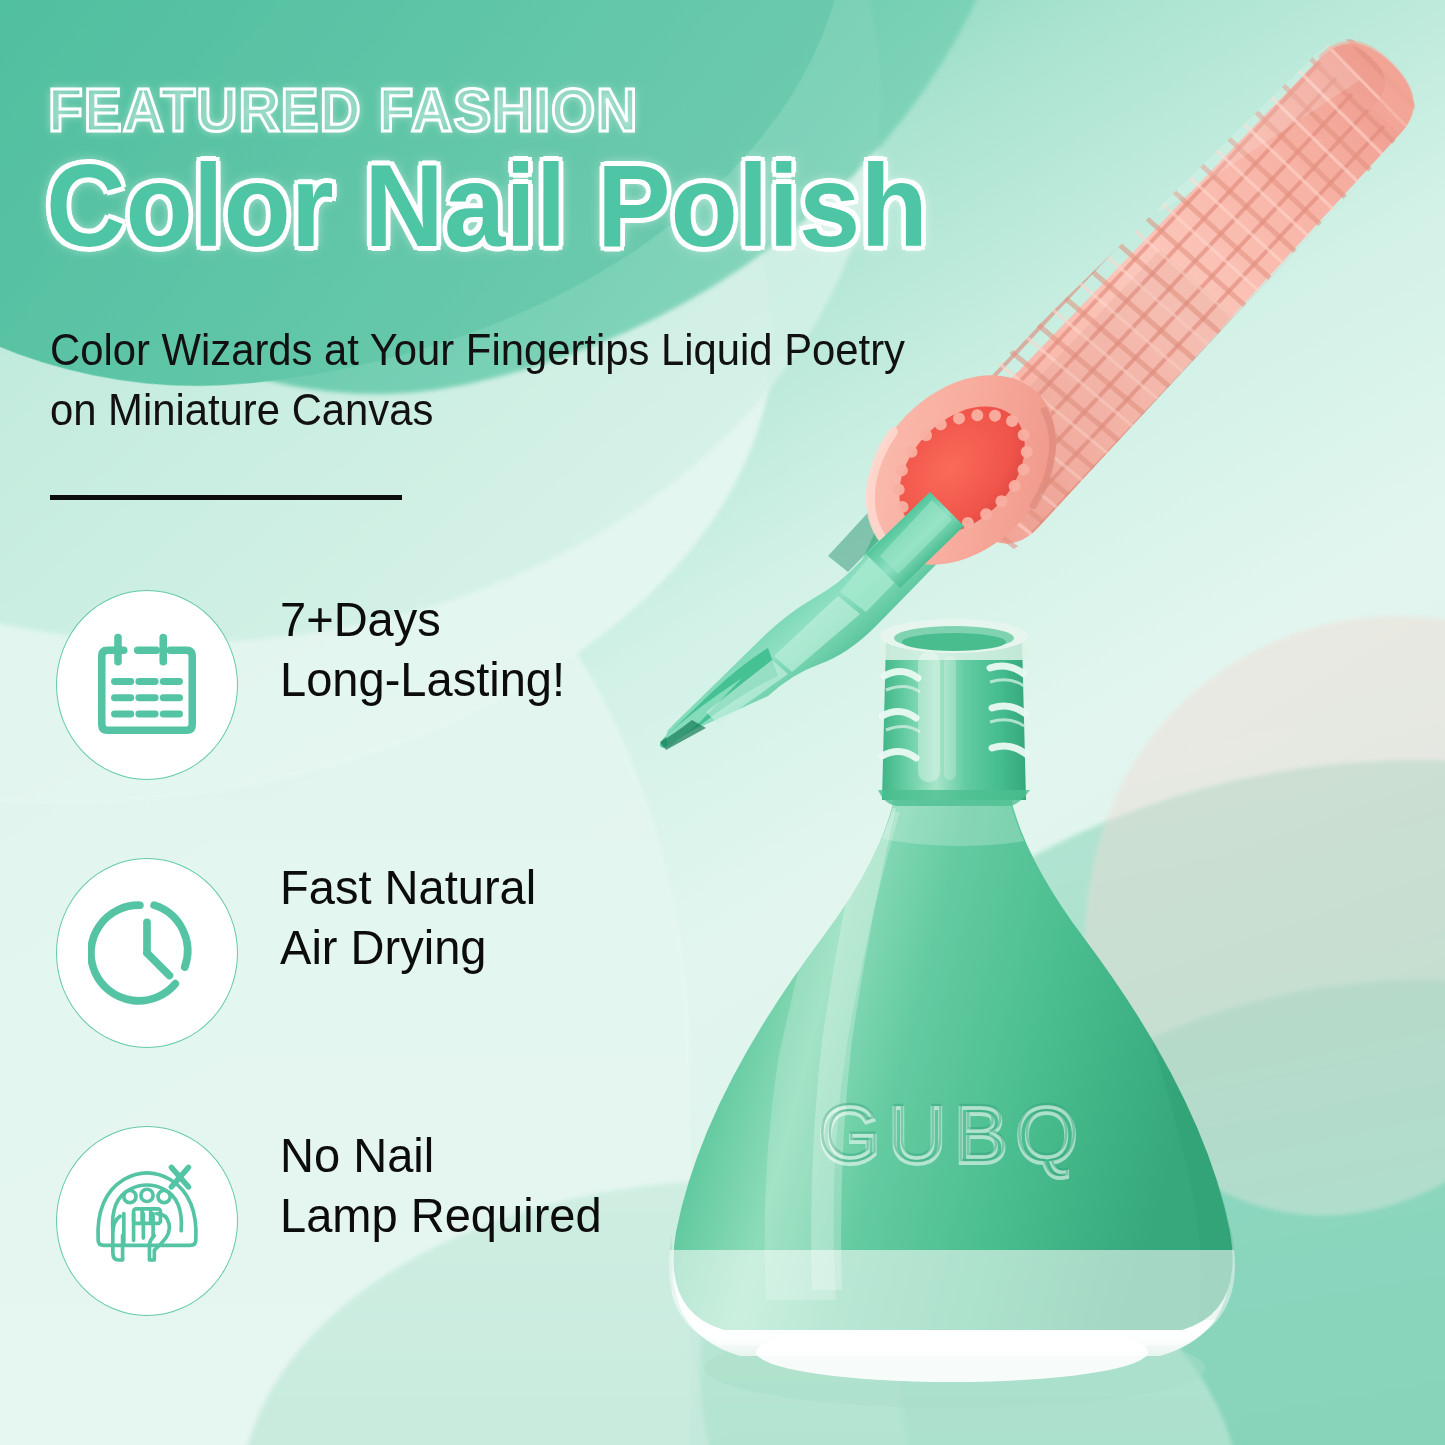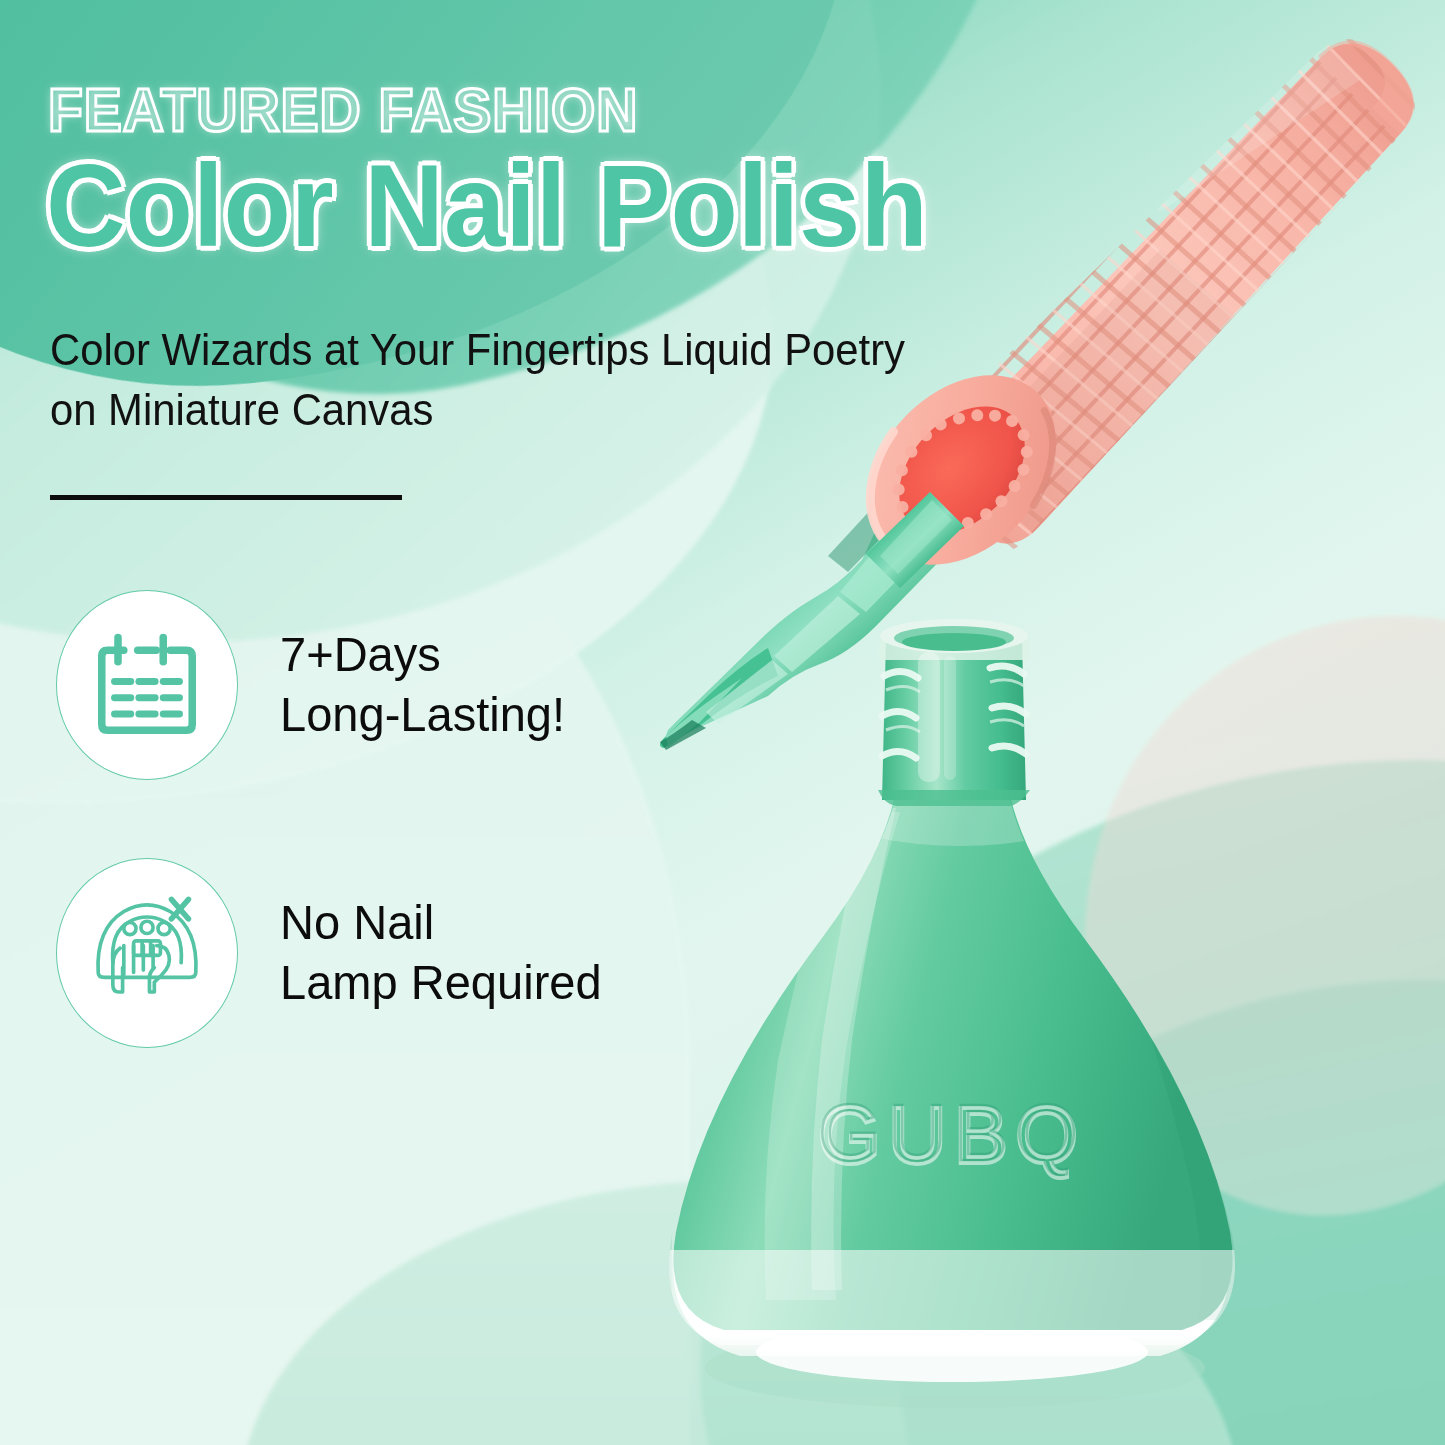--- a/index.html
+++ b/index.html
@@ -68,21 +68,21 @@
   .subtitle{
     position:absolute;left:50px;top:320px;width:900px;
     font-size:44px;line-height:1.36;color:#111;
     font-family:"Liberation Sans Narrow","Liberation Sans",sans-serif;
     transform:scaleX(.95);transform-origin:left top;
   }
   .divider{position:absolute;left:50px;top:495px;width:352px;height:5px;background:#0d0d0d;}
 
   
   .features{position:absolute;left:56px;top:590px;width:640px;}
-  .feature{display:flex;align-items:center;height:190px;margin-bottom:78px;}
+  .feature{display:flex;height:190px;margin-bottom:78px;}
   .feat-circle{
     width:180px;height:188px;border-radius:50%;
     background:#ffffff;border:1.6px solid #63c9aa;
     display:flex;align-items:center;justify-content:center;flex:0 0 auto;
   }
   .feat-label{
     margin-left:42px;font-size:49px;line-height:1.22;color:#0c0c0c;
     font-family:"Liberation Sans Narrow","Liberation Sans",sans-serif;
     transform:scaleX(.96);transform-origin:left center;white-space:pre-line;
   }
@@ -378,20 +378,34 @@
                 <path d="M43,75 H57"></path>
                 <path d="M64,75 H78"></path>
             </g>
           </g>
         </svg>
       </div>
       <div class="feat-label">7+Days
 Long-Lasting!</div>
     </div>
 
+    <div class="feature">
+      <div class="feat-circle">
+        <svg width="118" height="118" viewBox="0 0 100 100">
+          <g fill="none" stroke="#54c4a4" stroke-width="6.5" stroke-linecap="round">
+            <path d="M44,9.5 A40.5,40.5 0 1 0 74,76"></path>
+            <path d="M56,9.5 A40.5,40.5 0 0 1 82,62"></path>
+            <path d="M50,24 V50"></path>
+            <path d="M50,50 L69,69"></path>
+          </g>
+        </svg>
+      </div>
+      <div class="feat-label">Fast Natural
+Air Drying</div>
+    </div>
 
     <div class="feature">
       <div class="feat-circle">
         <svg width="122" height="122" viewBox="0 0 100 100">
           <g fill="none" stroke="#54c4a4" stroke-width="3" stroke-linecap="round" stroke-linejoin="round">
 
             <path d="M10,66 Q8,30 31,16 Q50,5 69,16 Q92,30 90,66 Q90,70 85,70 L15,70 Q10,70 10,66 Z"></path>
 
             <path d="M22,58 Q20,32 36,24 Q50,17 64,24 Q80,32 78,58"></path>
 

